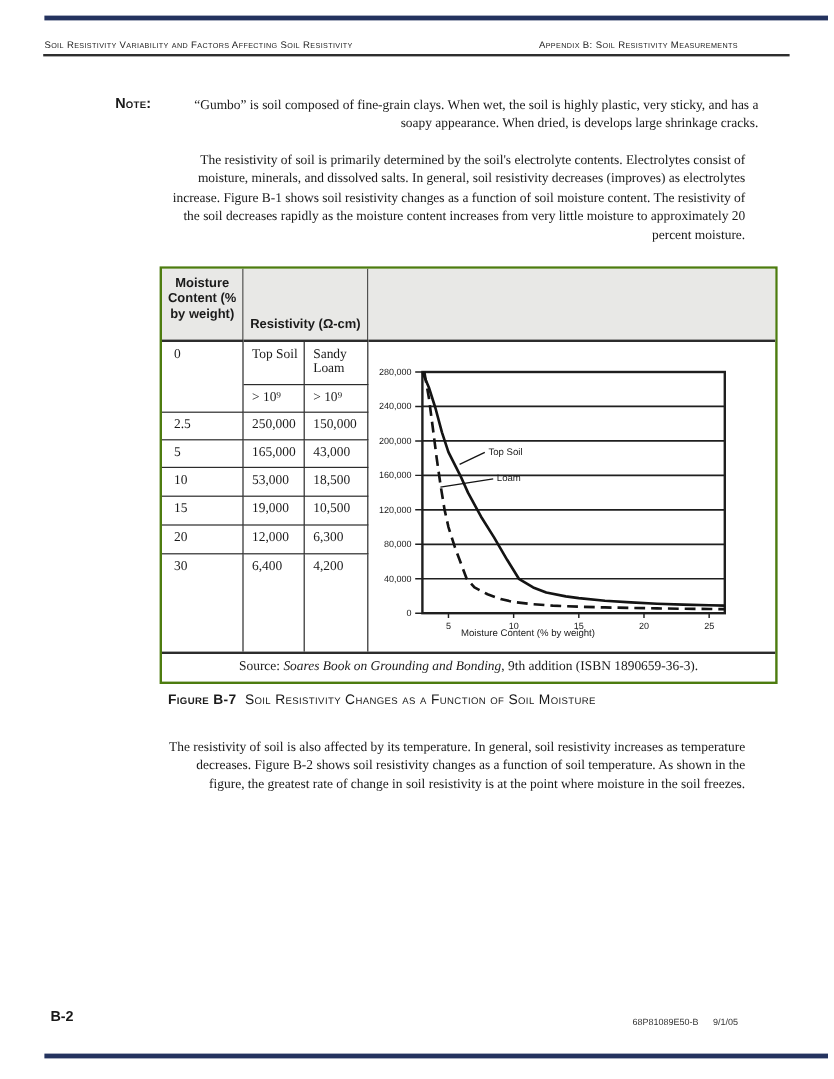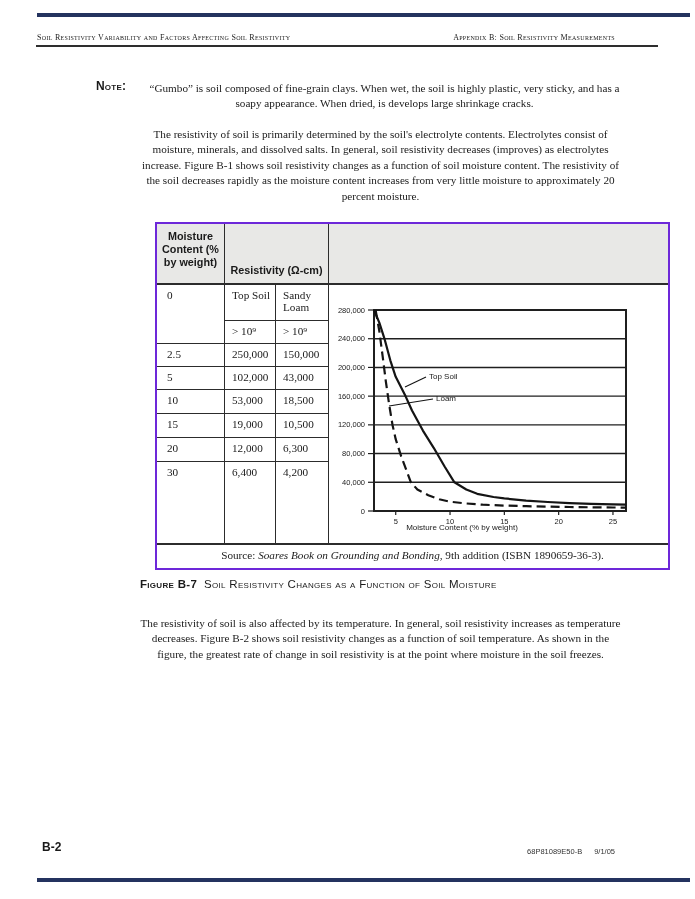--- a/index.html
+++ b/index.html
@@ -1,27 +1,27 @@
 <!DOCTYPE html>
 <html style="--page-bg: #ffffff; --ink: #1a1a1a; --th-bg: #e8e8e6; --edge-bar: #24335f;"><head>
 <meta charset="utf-8">
 <style>
   html,body{margin:0;padding:0;background:#ffffff;}
   .page{position:relative;width:695px;height:899px;background:var(--page-bg,#fff);
         font-family:"Liberation Serif",serif;color:var(--ink,#1a1a1a);overflow:hidden;}
   .abs{position:absolute;}
   .edge-bar{position:absolute;left:37px;width:653px;height:4px;background:var(--edge-bar,#24335f);}
-  .hdr{font-family:Liberation Serif, serif;font-size:8px;font-variant:small-caps;
+  .hdr{font-family:Liberation Sans, sans-serif;font-size:8px;font-variant:small-caps;
        letter-spacing:.3px;color:#222;white-space:nowrap;}
   .hdr-rule{position:absolute;left:36px;top:45px;width:622px;height:2px;background:#2e2e2e;}
   .note-label{font-family:"Liberation Sans",sans-serif;font-weight:bold;font-variant:small-caps;
        font-size:12px;letter-spacing:.2px;}
-  .body-text{font-size:11.2px;line-height:15.4px;text-align:center;}
+  .body-text{font-size:11.2px;line-height:15.4px;text-align:right;}
   .figure-box{position:absolute;left:133px;top:222px;width:515px;height:348px;
-       border:2px solid #6d28d9;box-sizing:border-box;background:#fff;margin-left:22px;}
+       border:2px solid #4d7c0f;box-sizing:border-box;background:#fff;}
   .cell{position:absolute;box-sizing:border-box;font-size:11.2px;}
   .shade{background:var(--th-bg,#e8e8e6);}
   .bR{border-right:1.5px solid #2c2c2c;}
   .bB{border-bottom:1.5px solid #2c2c2c;}
   .bB2{border-bottom:2px solid #2c2c2c;}
   .th{font-family:"Liberation Sans",sans-serif;font-weight:bold;font-size:10.8px;line-height:13px;}
   .dcell{padding:4px 2px 0 9px;}
   .source-row{position:absolute;left:0;bottom:0;width:511px;height:25px;border-top:2px solid #2c2c2c;
        box-sizing:border-box;text-align:center;font-size:11.2px;line-height:21px;}
   .caption{font-family:"Liberation Sans",sans-serif;font-variant:small-caps;font-size:11.5px;
@@ -60,21 +60,21 @@
     <div class="cell bR bB dcell" style="left:0;top:120px;width:68px;height:23px;padding-left:10px">2.5</div>
     <div class="cell bR bB dcell" style="left:0;top:143px;width:68px;height:23px;padding-left:10px">5</div>
     <div class="cell bR bB dcell" style="left:0;top:166px;width:68px;height:24px;padding-left:10px">10</div>
     <div class="cell bR bB dcell" style="left:0;top:190px;width:68px;height:24px;padding-left:10px">15</div>
     <div class="cell bR bB dcell" style="left:0;top:214px;width:68px;height:24px;padding-left:10px">20</div>
     <div class="cell bR dcell" style="left:0;top:238px;width:68px;height:81px;padding-left:10px">30</div>
 
     <div class="cell bR bB dcell" style="left:68px;top:61px;width:51px;height:36px;padding-left:7px">Top Soil</div>
     <div class="cell bR bB dcell" style="left:68px;top:97px;width:51px;height:23px;padding-left:7px">&gt; 10⁹</div>
     <div class="cell bR bB dcell" style="left:68px;top:120px;width:51px;height:23px;padding-left:7px">250,000</div>
-    <div class="cell bR bB dcell" style="left:68px;top:143px;width:51px;height:23px;padding-left:7px">102,000</div>
+    <div class="cell bR bB dcell" style="left:68px;top:143px;width:51px;height:23px;padding-left:7px">165,000</div>
     <div class="cell bR bB dcell" style="left:68px;top:166px;width:51px;height:24px;padding-left:7px">53,000</div>
     <div class="cell bR bB dcell" style="left:68px;top:190px;width:51px;height:24px;padding-left:7px">19,000</div>
     <div class="cell bR bB dcell" style="left:68px;top:214px;width:51px;height:24px;padding-left:7px">12,000</div>
     <div class="cell bR dcell" style="left:68px;top:238px;width:51px;height:81px;padding-left:7px">6,400</div>
 
     <div class="cell bR bB dcell" style="left:119px;top:61px;width:53px;height:36px;padding-left:7px">Sandy Loam</div>
     <div class="cell bR bB dcell" style="left:119px;top:97px;width:53px;height:23px;padding-left:7px">&gt; 10⁹</div>
     <div class="cell bR bB dcell" style="left:119px;top:120px;width:53px;height:23px;padding-left:7px">150,000</div>
     <div class="cell bR bB dcell" style="left:119px;top:143px;width:53px;height:23px;padding-left:7px">43,000</div>
     <div class="cell bR bB dcell" style="left:119px;top:166px;width:53px;height:24px;padding-left:7px">18,500</div>

